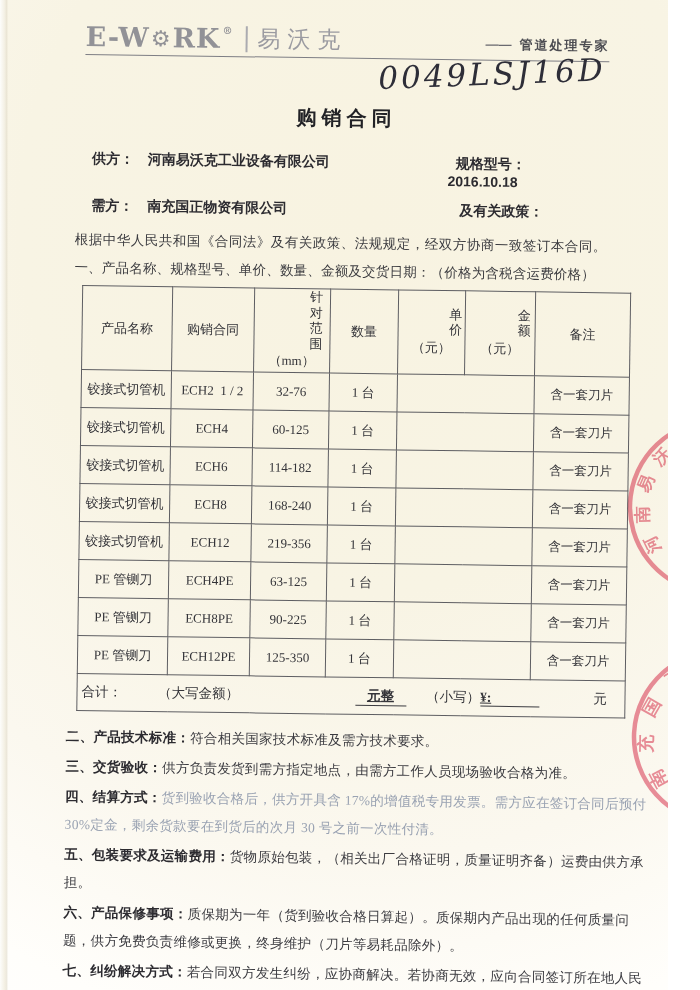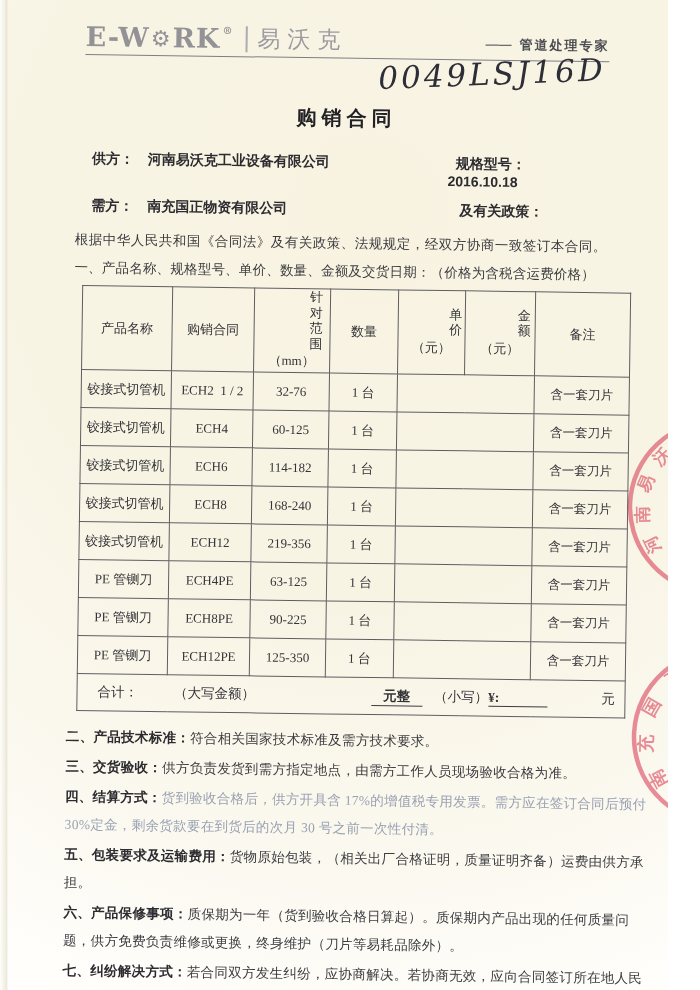--- a/index.html
+++ b/index.html
@@ -48,25 +48,25 @@
   table.goods th,table.goods td{border:1px solid #5e5e62;text-align:center;padding:0 2px;font-weight:400;}
   table.goods thead th{height:54px;line-height:1.7;}
   table.goods tbody td{height:37px;}
   tbody td.c-price{border-right-style:none;}
   tbody td.c-amount{border-left-style:none;}
   tbody td.c-note{font-size:12.5px;}
   .h2{display:block;line-height:1.2;padding-left:48px;}
   .hsub{display:block;line-height:1.6;}
   tfoot td{height:36px;text-align:left;padding:0 4px;}
   .total-line{display:flex;align-items:baseline;font-size:13.5px;white-space:nowrap;}
-  .t-label{margin-left:18px;}
+  .t-label{margin-left:2px;}
   .t-caps{margin-left:36px;}
-  .u{border-bottom:1.2px solid #3b3b40;}
+  .u{border-bottom:1.2px solid #3b3b40;text-decoration:underline;}
   .t-whole{margin-left:116px;padding:0 12px;font-weight:700;}
-  .t-small{margin-left:12px;}
+  .t-small{margin-left:20px;}
   .t-cur{padding-right:48px;font-weight:700;}
   .t-yuan{margin-left:54px;}
 
   
   .terms{margin:12px 0 0 -10px;width:592px;}
   .terms p{margin:0 0 2px 0;font-size:13.5px;line-height:28px;color:#3b3b40;letter-spacing:.3px;}
   .terms .lead{font-family:"Liberation Sans","DejaVu Sans",sans-serif;font-weight:700;color:#2c2b30;}
   .terms .faded{color:#99a2b2;}
 
   

